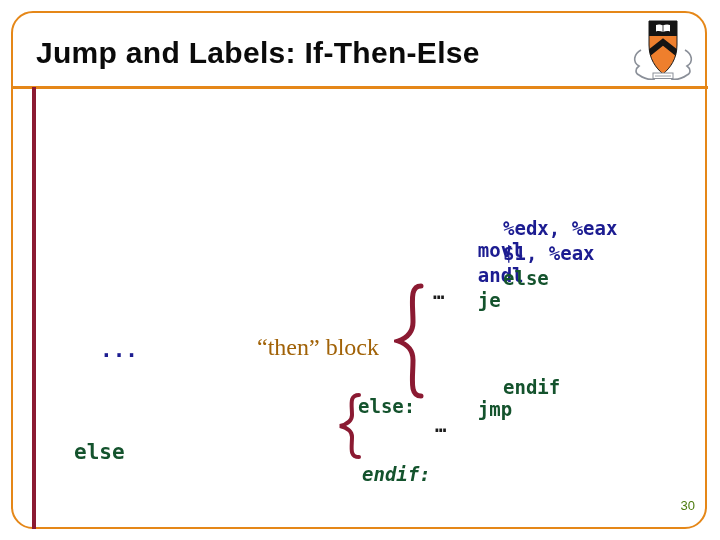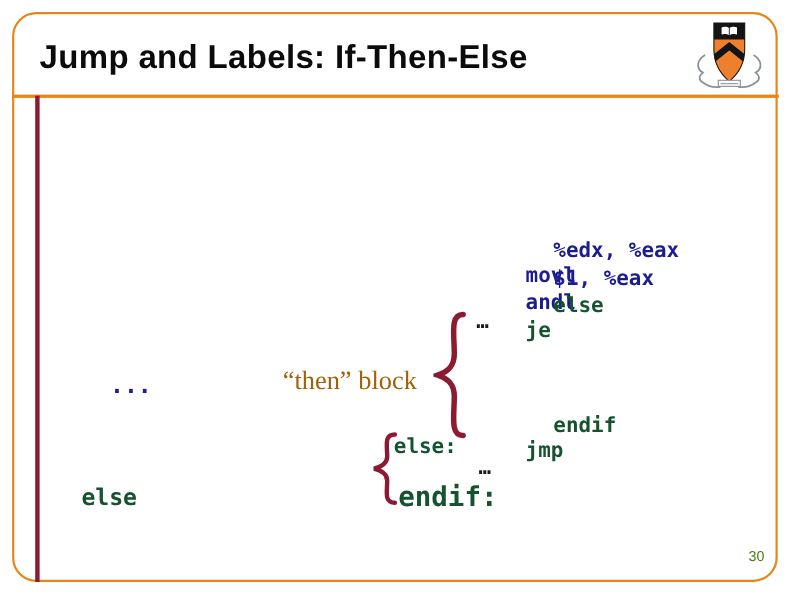--- a/index.html
+++ b/index.html
@@ -32,21 +32,21 @@
 
   .arow { position:absolute; left:432px; font-size:19px; }
   .arow .args { position:absolute; left:71px; top:0; }
   .r-movl { top:217px; }
   .r-andl { top:242px; }
   .r-je   { top:267px; }
   .r-jmp  { top:376px; }
   .ell1 { position:absolute; left:433px; top:281px; font-size:19px; }
   .lbl-else  { position:absolute; left:358px; top:395px; font-size:19px; }
   .ell2 { position:absolute; left:435px; top:414px; font-size:19px; }
-  .lbl-endif { position:absolute; left:362px; top:437px; font-size:25px; }
+  .lbl-endif { position:absolute; left:362px; top:463px; font-size:19px;font-style:italic; }
 
   .blocklabel {
     position:absolute; font-family:"Liberation Serif", serif;
     font-size:24px; color:#a16207; white-space:pre;
   }
   .then-label { left:257px; top:334px; }
   .else-label { left:201px; top:411px; }
 
   .brace { position:absolute; }
   .brace-then { left:394px; top:282px; }

